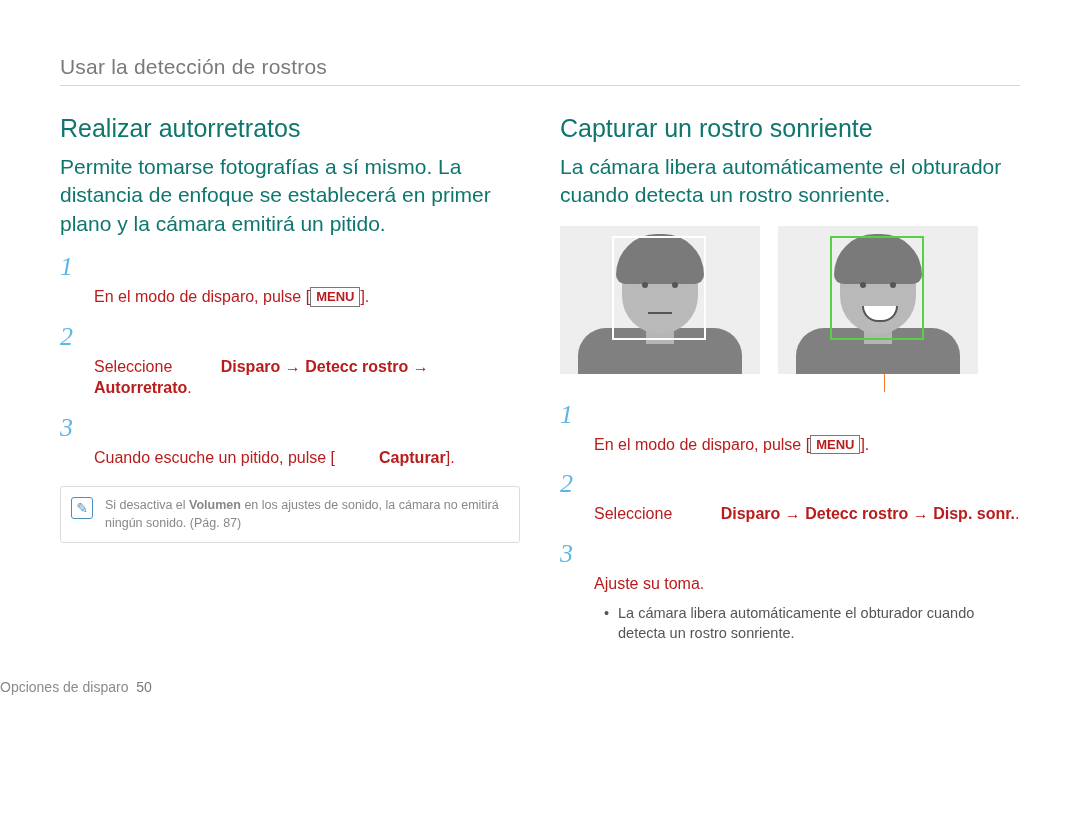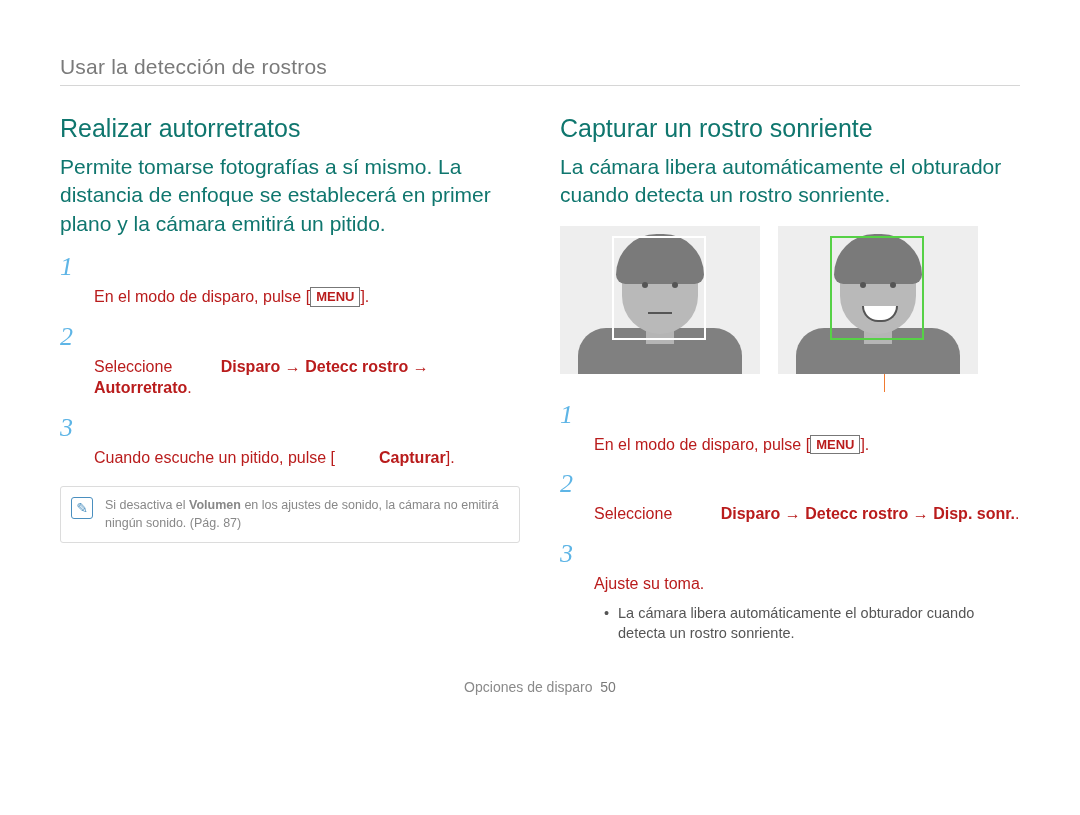--- a/index.html
+++ b/index.html
@@ -258,21 +258,21 @@
   border-radius: 3px;
   color: #4a8fbf;
   display: flex; align-items: center; justify-content: center;
   font-size: 14px;
   box-sizing: border-box;
 }
 .footer {
   position: absolute;
   bottom: 18px;
   left: 0; right: 0;
-  text-align: center;
+  text-align: left;
   font-size: 14px;
   color: #8a8a8a;
 }
 .footer .pnum { color: #7a7a7a; }
 </style>
 </head>
 <body>
 
 <div class="page">
   <div class="header">Usar la detección de rostros</div>

